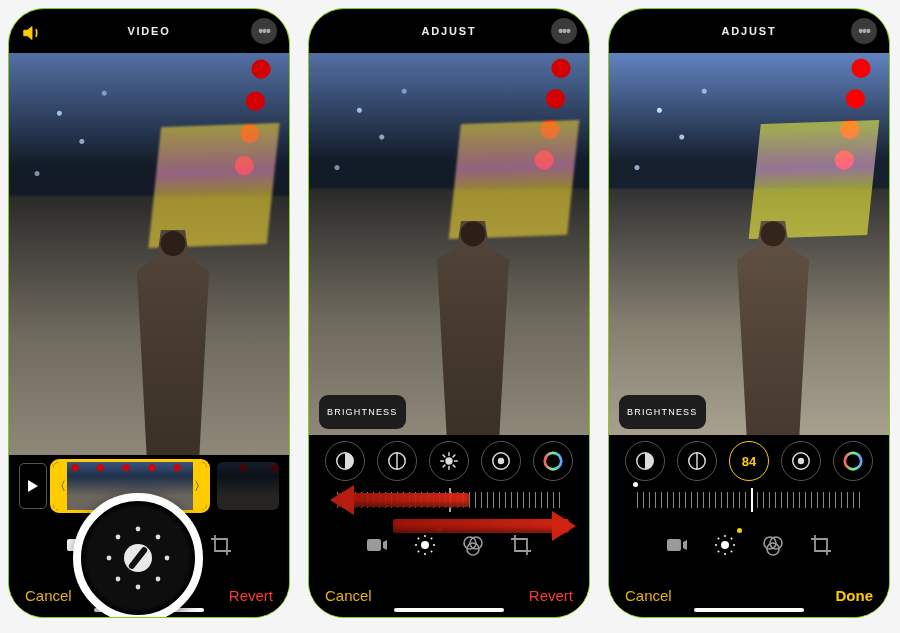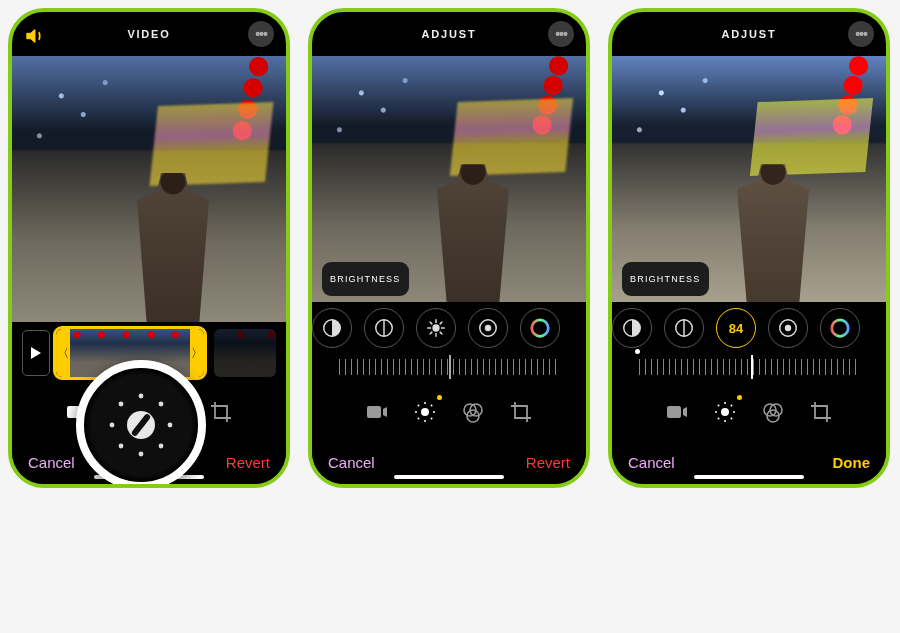--- a/index.html
+++ b/index.html
@@ -13,24 +13,24 @@
     width: 900px;
     height: 633px;
   }
   .stage {
     display: flex;
     gap: 18px;
     width: 884px;
   }
   .phone {
     width: 282px;
-    height: 480px;
+    height: 610px;
     background: #000;
     border-radius: 36px;
-    border: 4px solid #84cc16;
+    border: 1px solid #84cc16;
     position: relative;
     overflow: hidden;
     display: flex;
     flex-direction: column;
   }
   
   .topbar {
     height: 44px;
     display: flex;
     align-items: center;
@@ -139,21 +139,21 @@
     position: relative;
   }
   .tool-tabs .icon.active { color:#fff; }
   .tool-tabs .icon.active.yellow-dot::before {
     content:''; position:absolute; top:-5px; right:-5px; width:5px; height:5px;
     border-radius:50%; background:#ffcc00;
   }
 
   
   .adjust-row {
-    display:flex; gap:12px; padding: 6px 0 2px;
+    display:flex; justify-content:center; gap:12px; padding: 6px 0 2px;
   }
   .adj {
     width:40px; height:40px; border-radius:50%;
     border:1.5px solid #555; color:#ddd;
     display:flex; align-items:center; justify-content:center;
     position: relative;
   }
   .adj svg { width:22px; height:22px; }
   .adj.active-yellow { border-color:#ffcc00; color:#ffcc00; }
   .adj.active-yellow .val { color:#ffcc00; font-size:13px; font-weight:600; }
@@ -178,21 +178,21 @@
   }
   .ticks .dot-left {
     position:absolute; left:-2%; top:-10px; width:5px; height:5px; border-radius:50%; background:#fff;
   }
 
   
   .bottombar {
     height:44px; display:flex; align-items:center; justify-content:space-between;
     padding: 0 16px;
   }
-  .txt-btn { font-size:15px; color:#f0abfc; }
+  .txt-btn { font-size:15px; color:#eab308; }
   .txt-btn.revert { color:#ff3b30; }
   .txt-btn.done { color:#ffcc00; font-weight:600;margin-left:32px; }
 
   .home-indicator {
     position:absolute; bottom:5px; left:50%; transform:translateX(-50%);
     width:110px; height:4px; border-radius:3px; background:#fff;
   }
 
   
   .badge {

